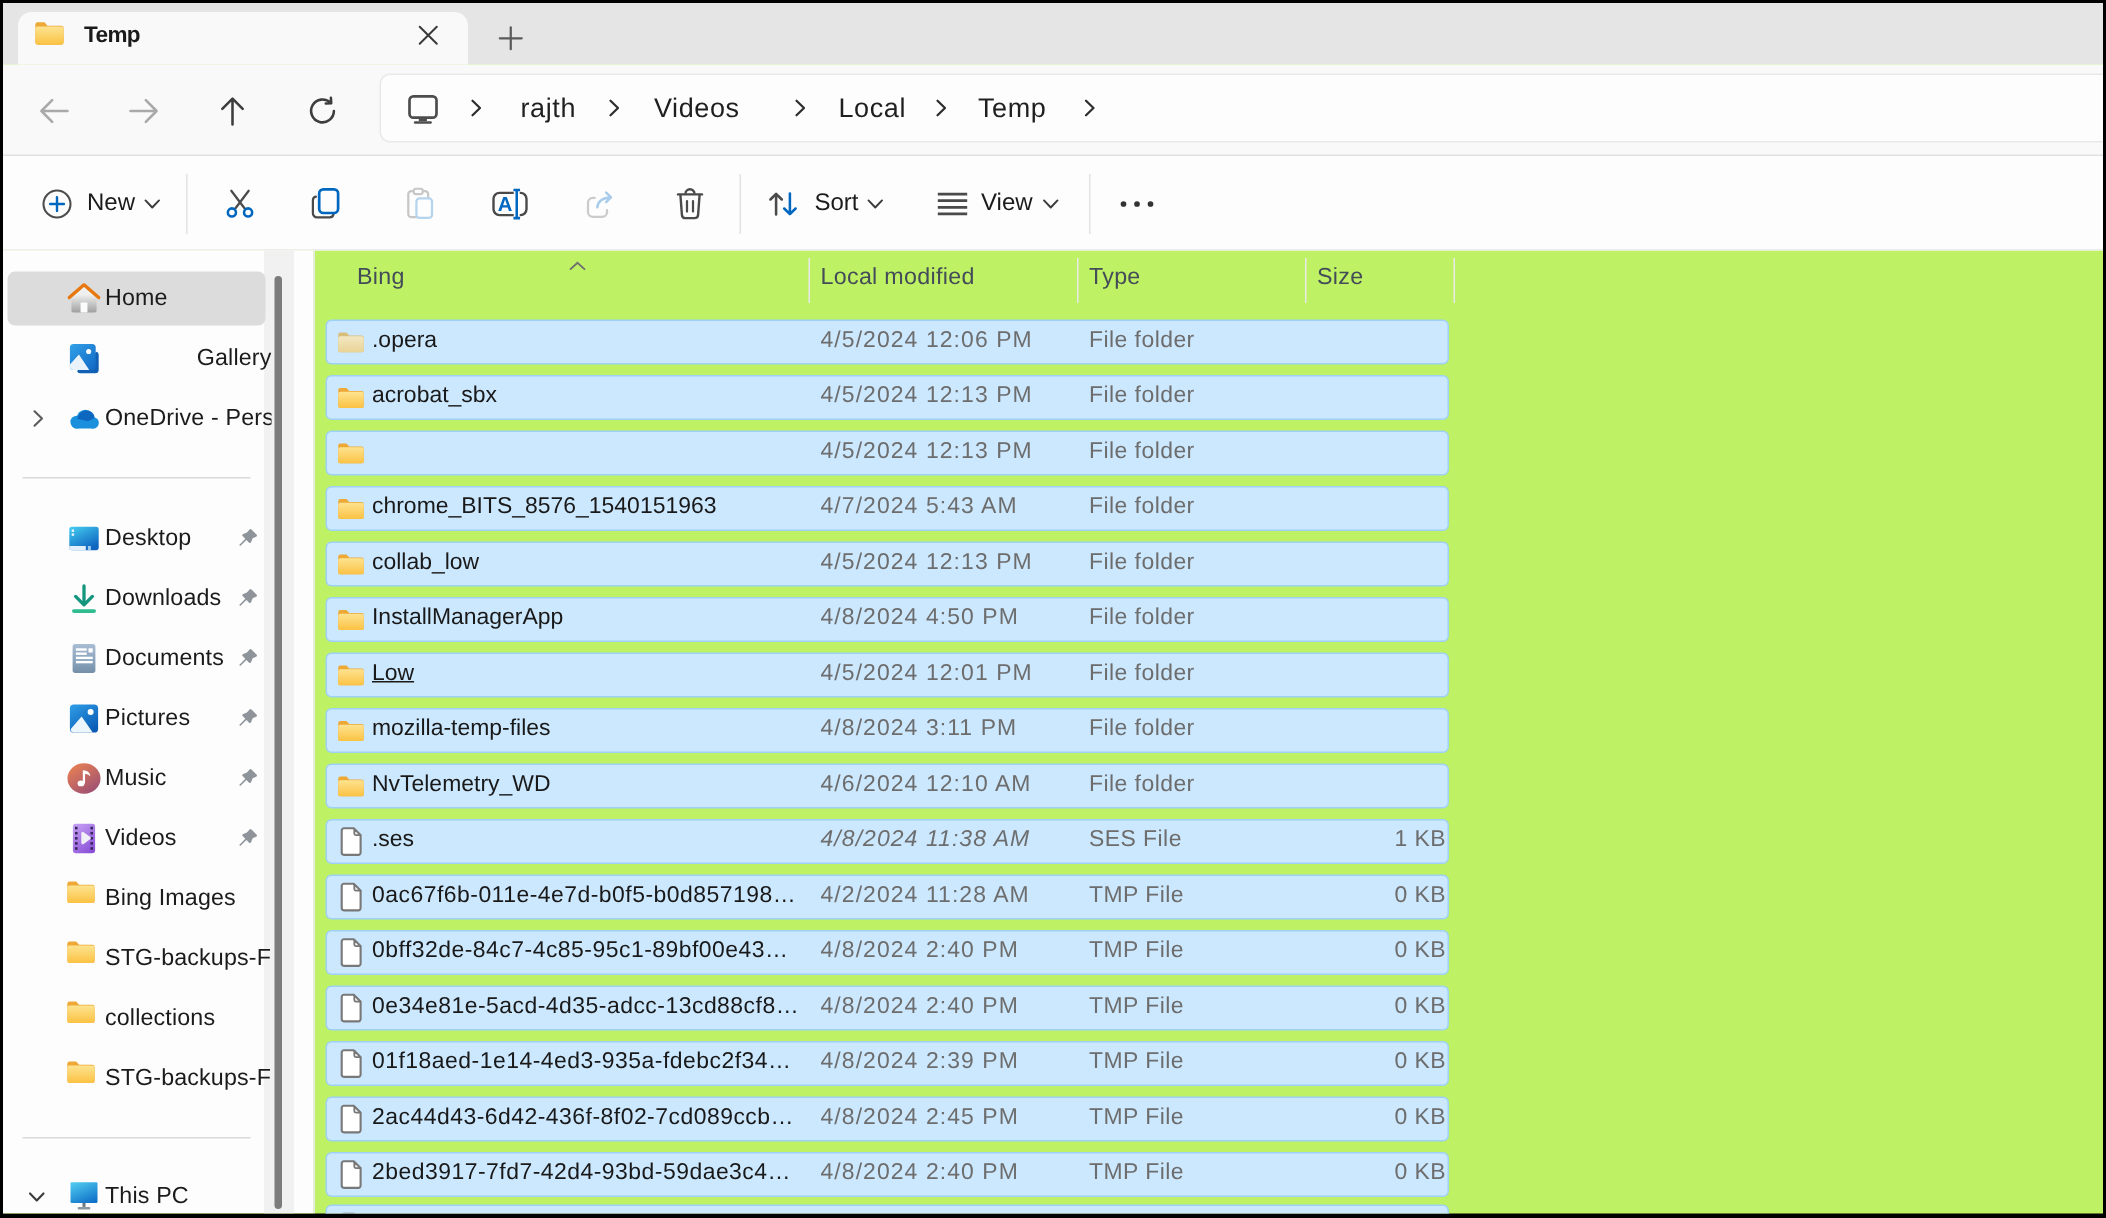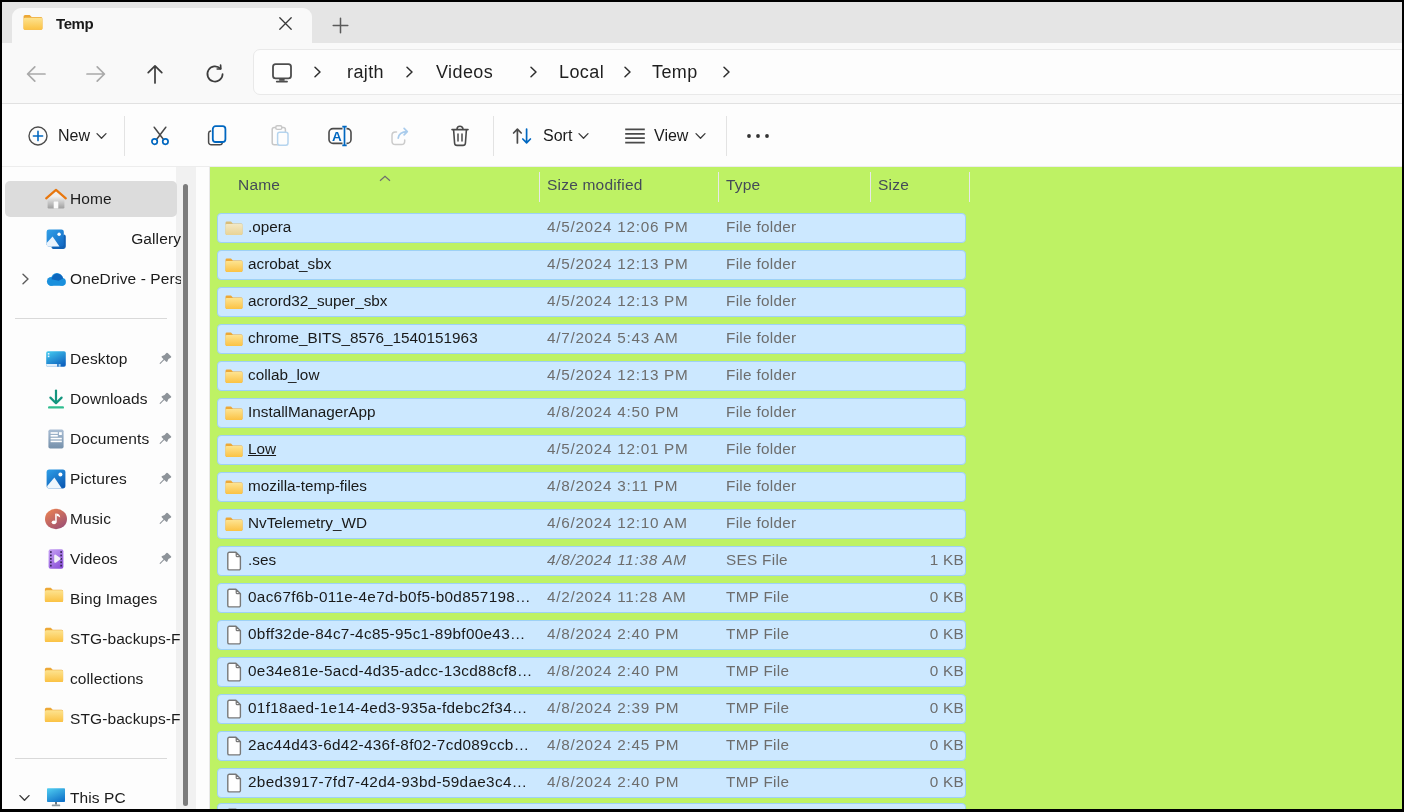--- a/index.html
+++ b/index.html
@@ -300,27 +300,27 @@
             <stop offset="0" stop-color="#4ecaef"></stop>
             <stop offset="1" stop-color="#1173c9"></stop>
           </linearGradient>
         </defs>
 <rect x="3" y="2.2" width="18" height="13.8" rx="0.8" fill="url(#tpc)"></rect>
 <rect x="11" y="16" width="2" height="2.6" fill="#6b7880"></rect>
 <rect x="7.8" y="18.6" width="8.4" height="1.7" rx="0.6" fill="#8c979e"></rect>
 </svg></div>
     <div class="abs" style="left:68px;top:778px;width:111px;height:36px;line-height:36px;font-size:15.5px;letter-spacing:0.1px;color:#1b1b1b;white-space:nowrap;overflow:hidden;">This PC</div>
 <div style="position:absolute;left:236px;top:164px;">
-      <div style="height:38px;line-height:38px;font-size:15.5px;letter-spacing:0.2px;color:#444c58;">Name</div>
+      <div style="height:38px;line-height:38px;font-size:15.5px;letter-spacing:0.2px;color:#444c58;">Bing</div>
     </div>
 <div style="position:absolute;left:377px;top:166px;"><svg width="12" height="7" viewBox="0 0 12 7">
 <path d="M1 5.8 L6 1.2 L11 5.8" fill="none" stroke="#6e6e6e" stroke-width="1.2"></path>
 </svg></div>
 <div style="position:absolute;left:545px;top:164px;">
-      <div style="height:38px;line-height:38px;font-size:15.5px;letter-spacing:0.2px;color:#444c58;">Size modified</div>
+      <div style="height:38px;line-height:38px;font-size:15.5px;letter-spacing:0.2px;color:#444c58;">Local modified</div>
     </div>
 <div style="position:absolute;left:724px;top:164px;">
       <div style="height:38px;line-height:38px;font-size:15.5px;letter-spacing:0.2px;color:#444c58;">Type</div>
     </div>
 <div style="position:absolute;left:876px;top:164px;">
       <div style="height:38px;line-height:38px;font-size:15.5px;letter-spacing:0.2px;color:#444c58;">Size</div>
     </div>
 <div class="abs" style="left:537px;top:170px;width:1px;height:30px;background:#e8e8e8;"></div>
 <div class="abs" style="left:716px;top:170px;width:1px;height:30px;background:#e8e8e8;"></div>
 <div class="abs" style="left:868px;top:170px;width:1px;height:30px;background:#e8e8e8;"></div>
@@ -339,21 +339,20 @@
 <rect x="0.5" y="3.1" width="17" height="10.9" rx="1.4" fill="url(#fg0)"></rect>
 </svg></div>
 <div class="abs" style="left:246px;top:248px;width:286px;height:28px;line-height:28px;font-size:15.3px;letter-spacing:0px;color:#191919;white-space:nowrap;overflow:hidden;">acrobat_sbx</div>
 <div class="abs" style="left:545px;top:248px;height:28px;line-height:28px;font-size:15.3px;letter-spacing:0.72px;color:#6d6d6d;white-space:nowrap;">4/5/2024 12:13 PM</div>
 <div class="abs" style="left:724px;top:248px;height:28px;line-height:28px;font-size:15.3px;letter-spacing:0.3px;color:#6d6d6d;white-space:nowrap;">File folder</div>
 <div class="abs" style="left:215px;top:285px;width:749px;height:30px;background:#cce8ff;border:1px solid #9ed1f5;border-radius:4px;"></div>
 <div style="position:absolute;left:223px;top:293px;"><svg style="" width="18" height="14" viewBox="0 0 18 14">
 <path d="M0.5 2 a1.4 1.4 0 0 1 1.4-1.4 h4.1 l1.8 2 h8.3 a1.4 1.4 0 0 1 1.4 1.4 v8.6 a1.4 1.4 0 0 1 -1.4 1.4 h-14.2 a1.4 1.4 0 0 1 -1.4 -1.4 z" fill="#eda836"></path>
 <rect x="0.5" y="3.1" width="17" height="10.9" rx="1.4" fill="url(#fg0)"></rect>
 </svg></div>
-<div class="abs" style="left:246px;top:285px;width:286px;height:28px;line-height:28px;font-size:15.3px;letter-spacing:0px;color:#191919;white-space:nowrap;overflow:hidden;">acrord32_super_sbx</div>
 <div class="abs" style="left:545px;top:285px;height:28px;line-height:28px;font-size:15.3px;letter-spacing:0.72px;color:#6d6d6d;white-space:nowrap;">4/5/2024 12:13 PM</div>
 <div class="abs" style="left:724px;top:285px;height:28px;line-height:28px;font-size:15.3px;letter-spacing:0.3px;color:#6d6d6d;white-space:nowrap;">File folder</div>
 <div class="abs" style="left:215px;top:322px;width:749px;height:30px;background:#cce8ff;border:1px solid #9ed1f5;border-radius:4px;"></div>
 <div style="position:absolute;left:223px;top:330px;"><svg style="" width="18" height="14" viewBox="0 0 18 14">
 <path d="M0.5 2 a1.4 1.4 0 0 1 1.4-1.4 h4.1 l1.8 2 h8.3 a1.4 1.4 0 0 1 1.4 1.4 v8.6 a1.4 1.4 0 0 1 -1.4 1.4 h-14.2 a1.4 1.4 0 0 1 -1.4 -1.4 z" fill="#eda836"></path>
 <rect x="0.5" y="3.1" width="17" height="10.9" rx="1.4" fill="url(#fg0)"></rect>
 </svg></div>
 <div class="abs" style="left:246px;top:322px;width:286px;height:28px;line-height:28px;font-size:15.3px;letter-spacing:0px;color:#191919;white-space:nowrap;overflow:hidden;">chrome_BITS_8576_1540151963</div>
 <div class="abs" style="left:545px;top:322px;height:28px;line-height:28px;font-size:15.3px;letter-spacing:0.72px;color:#6d6d6d;white-space:nowrap;">4/7/2024 5:43 AM</div>
 <div class="abs" style="left:724px;top:322px;height:28px;line-height:28px;font-size:15.3px;letter-spacing:0.3px;color:#6d6d6d;white-space:nowrap;">File folder</div>

